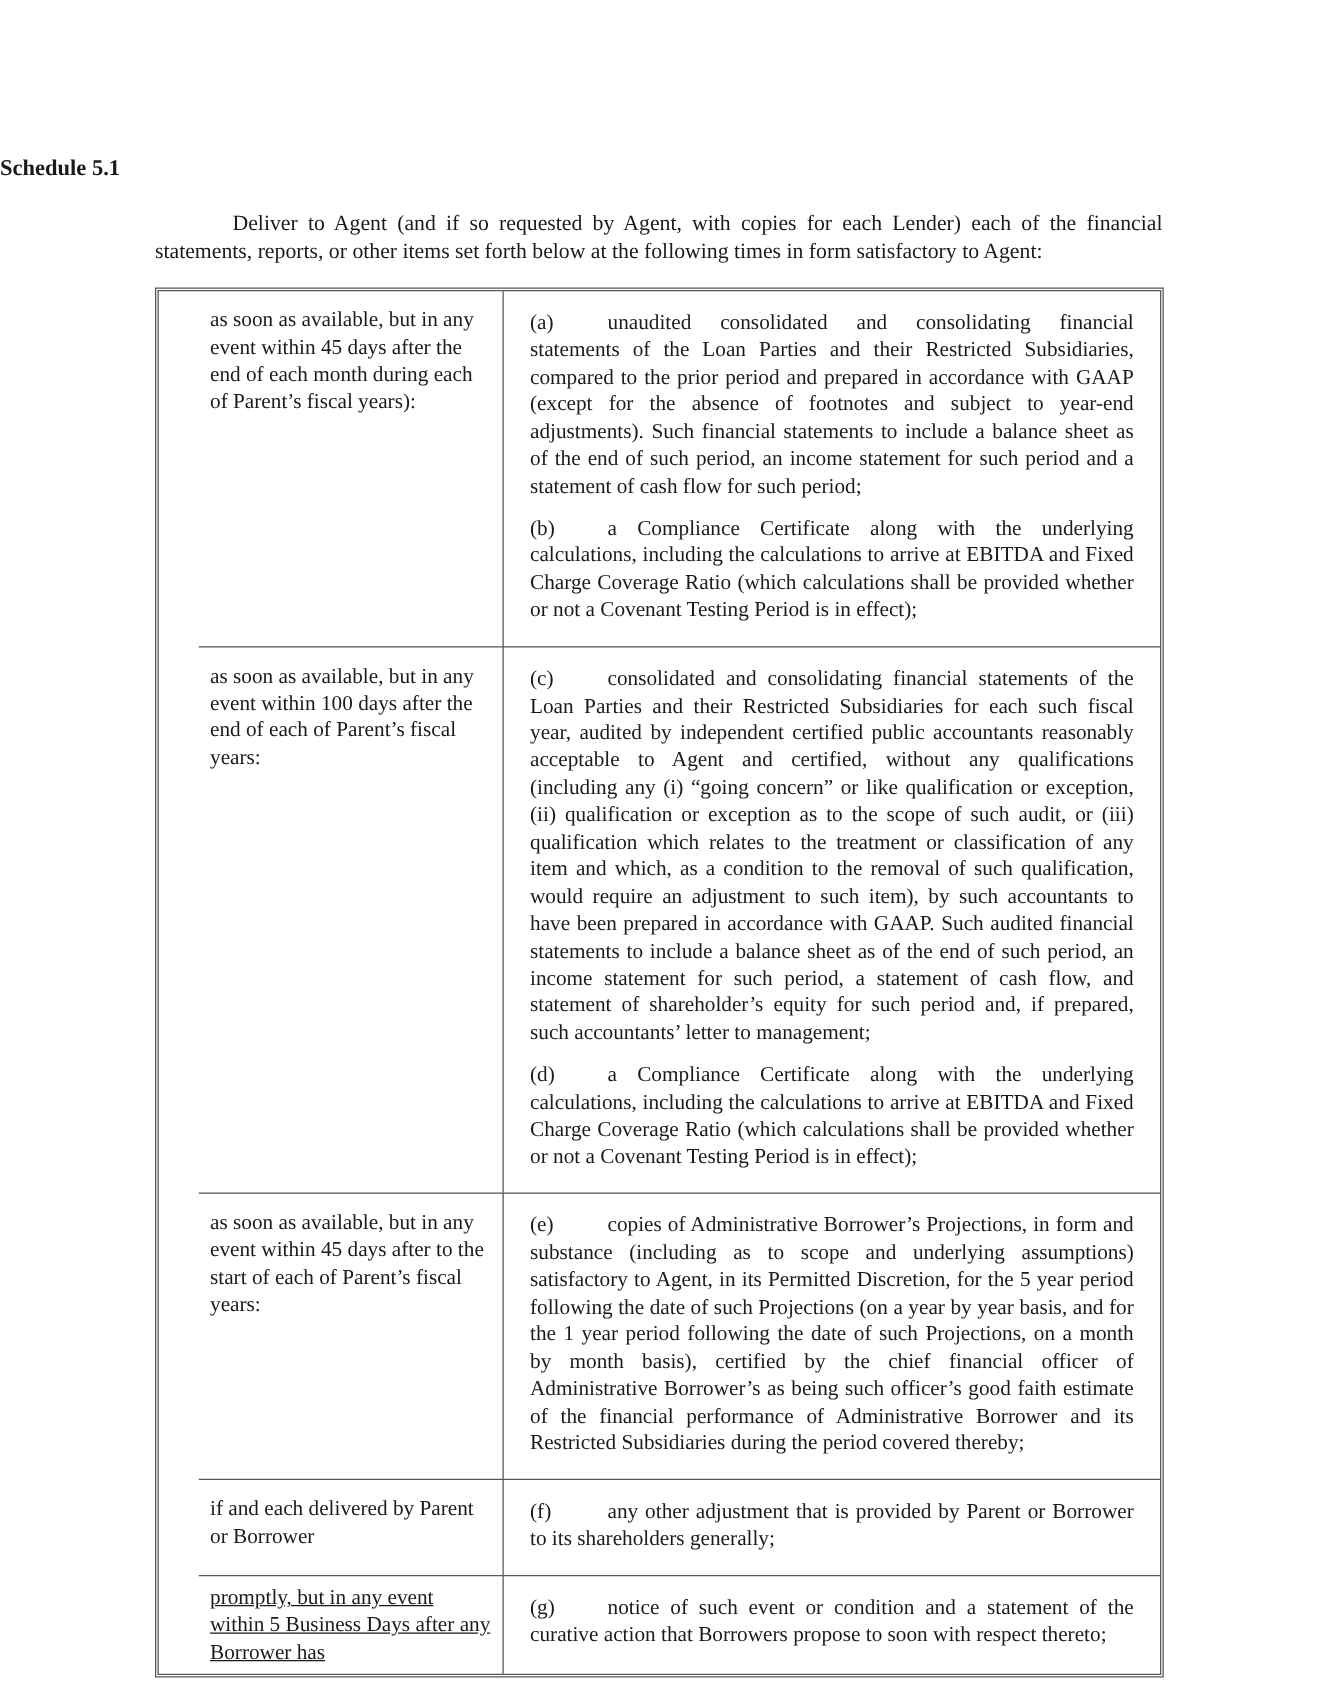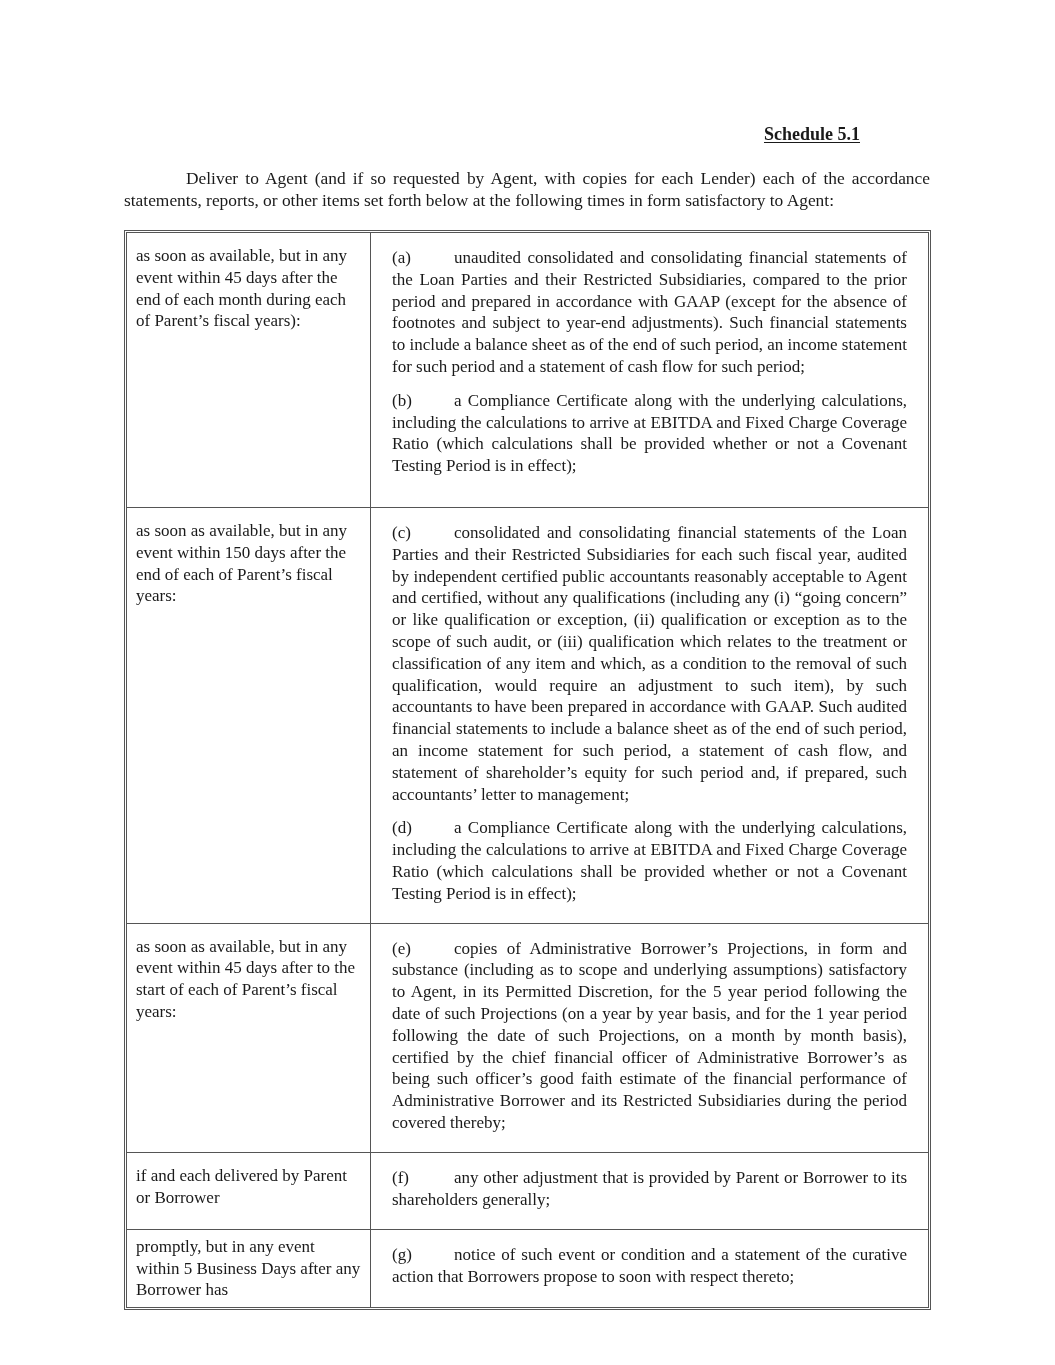--- a/index.html
+++ b/index.html
@@ -13,24 +13,23 @@
       position: relative;
       font-family: "Liberation Serif", "DejaVu Serif", serif;
       color: #1a1a1a;
       overflow: hidden;
     }
     .page-title {
       position: absolute;
       top: 124px;
       left: 0;
       width: 860px;
-      text-align: right;
+      text-align: left;
       font-weight: bold;
       font-size: 18px;
-      text-decoration: underline;
       text-underline-offset: 2px;
     }
     .intro {
       position: absolute;
       top: 167px;
       left: 124px;
       width: 806px;
       font-size: 17.4px;
       line-height: 22px;
       text-align: justify;
@@ -40,39 +39,41 @@
     .schedule-table {
       position: absolute;
       top: 230px;
       left: 124px;
       width: 807px;
       border-collapse: separate;
       border-spacing: 0;
       border: 3px double #555;
       font-size: 17px;
       line-height: 21.8px;
+      padding-left: 32px;
     }
     .schedule-table td {
       vertical-align: top;
       padding: 0;
       border-top: 1px solid #555;
     }
     .schedule-table tr:first-child td {
       border-top: none;
     }
     .schedule-table td.timing {
       width: 226px;
       border-right: 1px solid #555;
       padding: 12px 8px 6px 9px;
       text-align: left;
       font-size: 17px;
       line-height: 21.8px;
     }
     .schedule-table td.timing.tight {
       padding-top: 6px;
+      text-decoration: underline;
     }
     .schedule-table td.items {
       padding: 2px 9px 6px 9px;
     }
     .item {
       margin: 12px;
       text-align: justify;
     }
     .item + .item {
       margin-top: 11px;
@@ -85,33 +86,33 @@
     tr.row-c td { height: 384px; }
     tr.row-e td { height: 199px; }
     tr.row-f td { height: 58px; }
     tr.row-g td { height: 59px; }
   </style>
 </head>
 <body>
 
 <div class="page-title">Schedule 5.1</div>
 
-<p class="intro">Deliver to Agent (and if so requested by Agent, with copies for each Lender) each of the accordance statements, reports, or other items set forth below at the following times in form satisfactory to Agent:</p>
+<p class="intro">Deliver to Agent (and if so requested by Agent, with copies for each Lender) each of the financial statements, reports, or other items set forth below at the following times in form satisfactory to Agent:</p>
 
 <table class="schedule-table">
   <tbody>
     <tr class="row-a">
       <td class="timing">as soon as available, but in any event within 45 days after the end of each month during each of Parent’s fiscal years):</td>
       <td class="items">
         <p class="item"><span class="item-label">(a)</span><span>unaudited consolidated and consolidating financial statements of the Loan Parties and their Restricted Subsidiaries, compared to the prior period and prepared in accordance with GAAP (except for the absence of footnotes and subject to year-end adjustments).  Such financial statements to include a balance sheet as of the end of such period, an income statement for such period and a statement of cash flow for such period;</span></p>
         <p class="item"><span class="item-label">(b)</span><span>a Compliance Certificate along with the underlying calculations, including the calculations to arrive at EBITDA and Fixed Charge Coverage Ratio (which calculations shall be provided whether or not a Covenant Testing Period is in effect);</span></p>
       </td>
     </tr>
     <tr class="row-c">
-      <td class="timing">as soon as available, but in any event within 150 days after the end of each of Parent’s fiscal years:</td>
+      <td class="timing">as soon as available, but in any event within 100 days after the end of each of Parent’s fiscal years:</td>
       <td class="items">
         <p class="item"><span class="item-label">(c)</span><span>consolidated and consolidating financial statements of the Loan Parties and their Restricted Subsidiaries for each such fiscal year, audited by independent certified public accountants reasonably acceptable to Agent and certified, without any qualifications (including any (i) “going concern” or like qualification or exception, (ii) qualification or exception as to the scope of such audit, or (iii) qualification which relates to the treatment or classification of any item and which, as a condition to the removal of such qualification, would require an adjustment to such item), by such accountants to have been prepared in accordance with GAAP. Such audited financial statements to include a balance sheet as of the end of such period, an income statement for such period, a statement of cash flow, and statement of shareholder’s equity for such period and, if prepared, such accountants’ letter to management;</span></p>
         <p class="item"><span class="item-label">(d)</span><span>a Compliance Certificate along with the underlying calculations, including the calculations to arrive at EBITDA and Fixed Charge Coverage Ratio (which calculations shall be provided whether or not a Covenant Testing Period is in effect);</span></p>
       </td>
     </tr>
     <tr class="row-e">
       <td class="timing">as soon as available, but in any event within 45 days after to the start of each of Parent’s fiscal years:</td>
       <td class="items">
         <p class="item"><span class="item-label">(e)</span><span>copies of Administrative Borrower’s Projections, in form and substance (including as to scope and underlying assumptions) satisfactory to Agent, in its Permitted Discretion, for the 5 year period following the date of such Projections (on a year by year basis, and for the 1 year period following the date of such Projections, on a month by month basis), certified by the chief financial officer of Administrative Borrower’s as being such officer’s good faith estimate of the financial performance of Administrative Borrower and its Restricted Subsidiaries during the period covered thereby;</span></p>
       </td>

